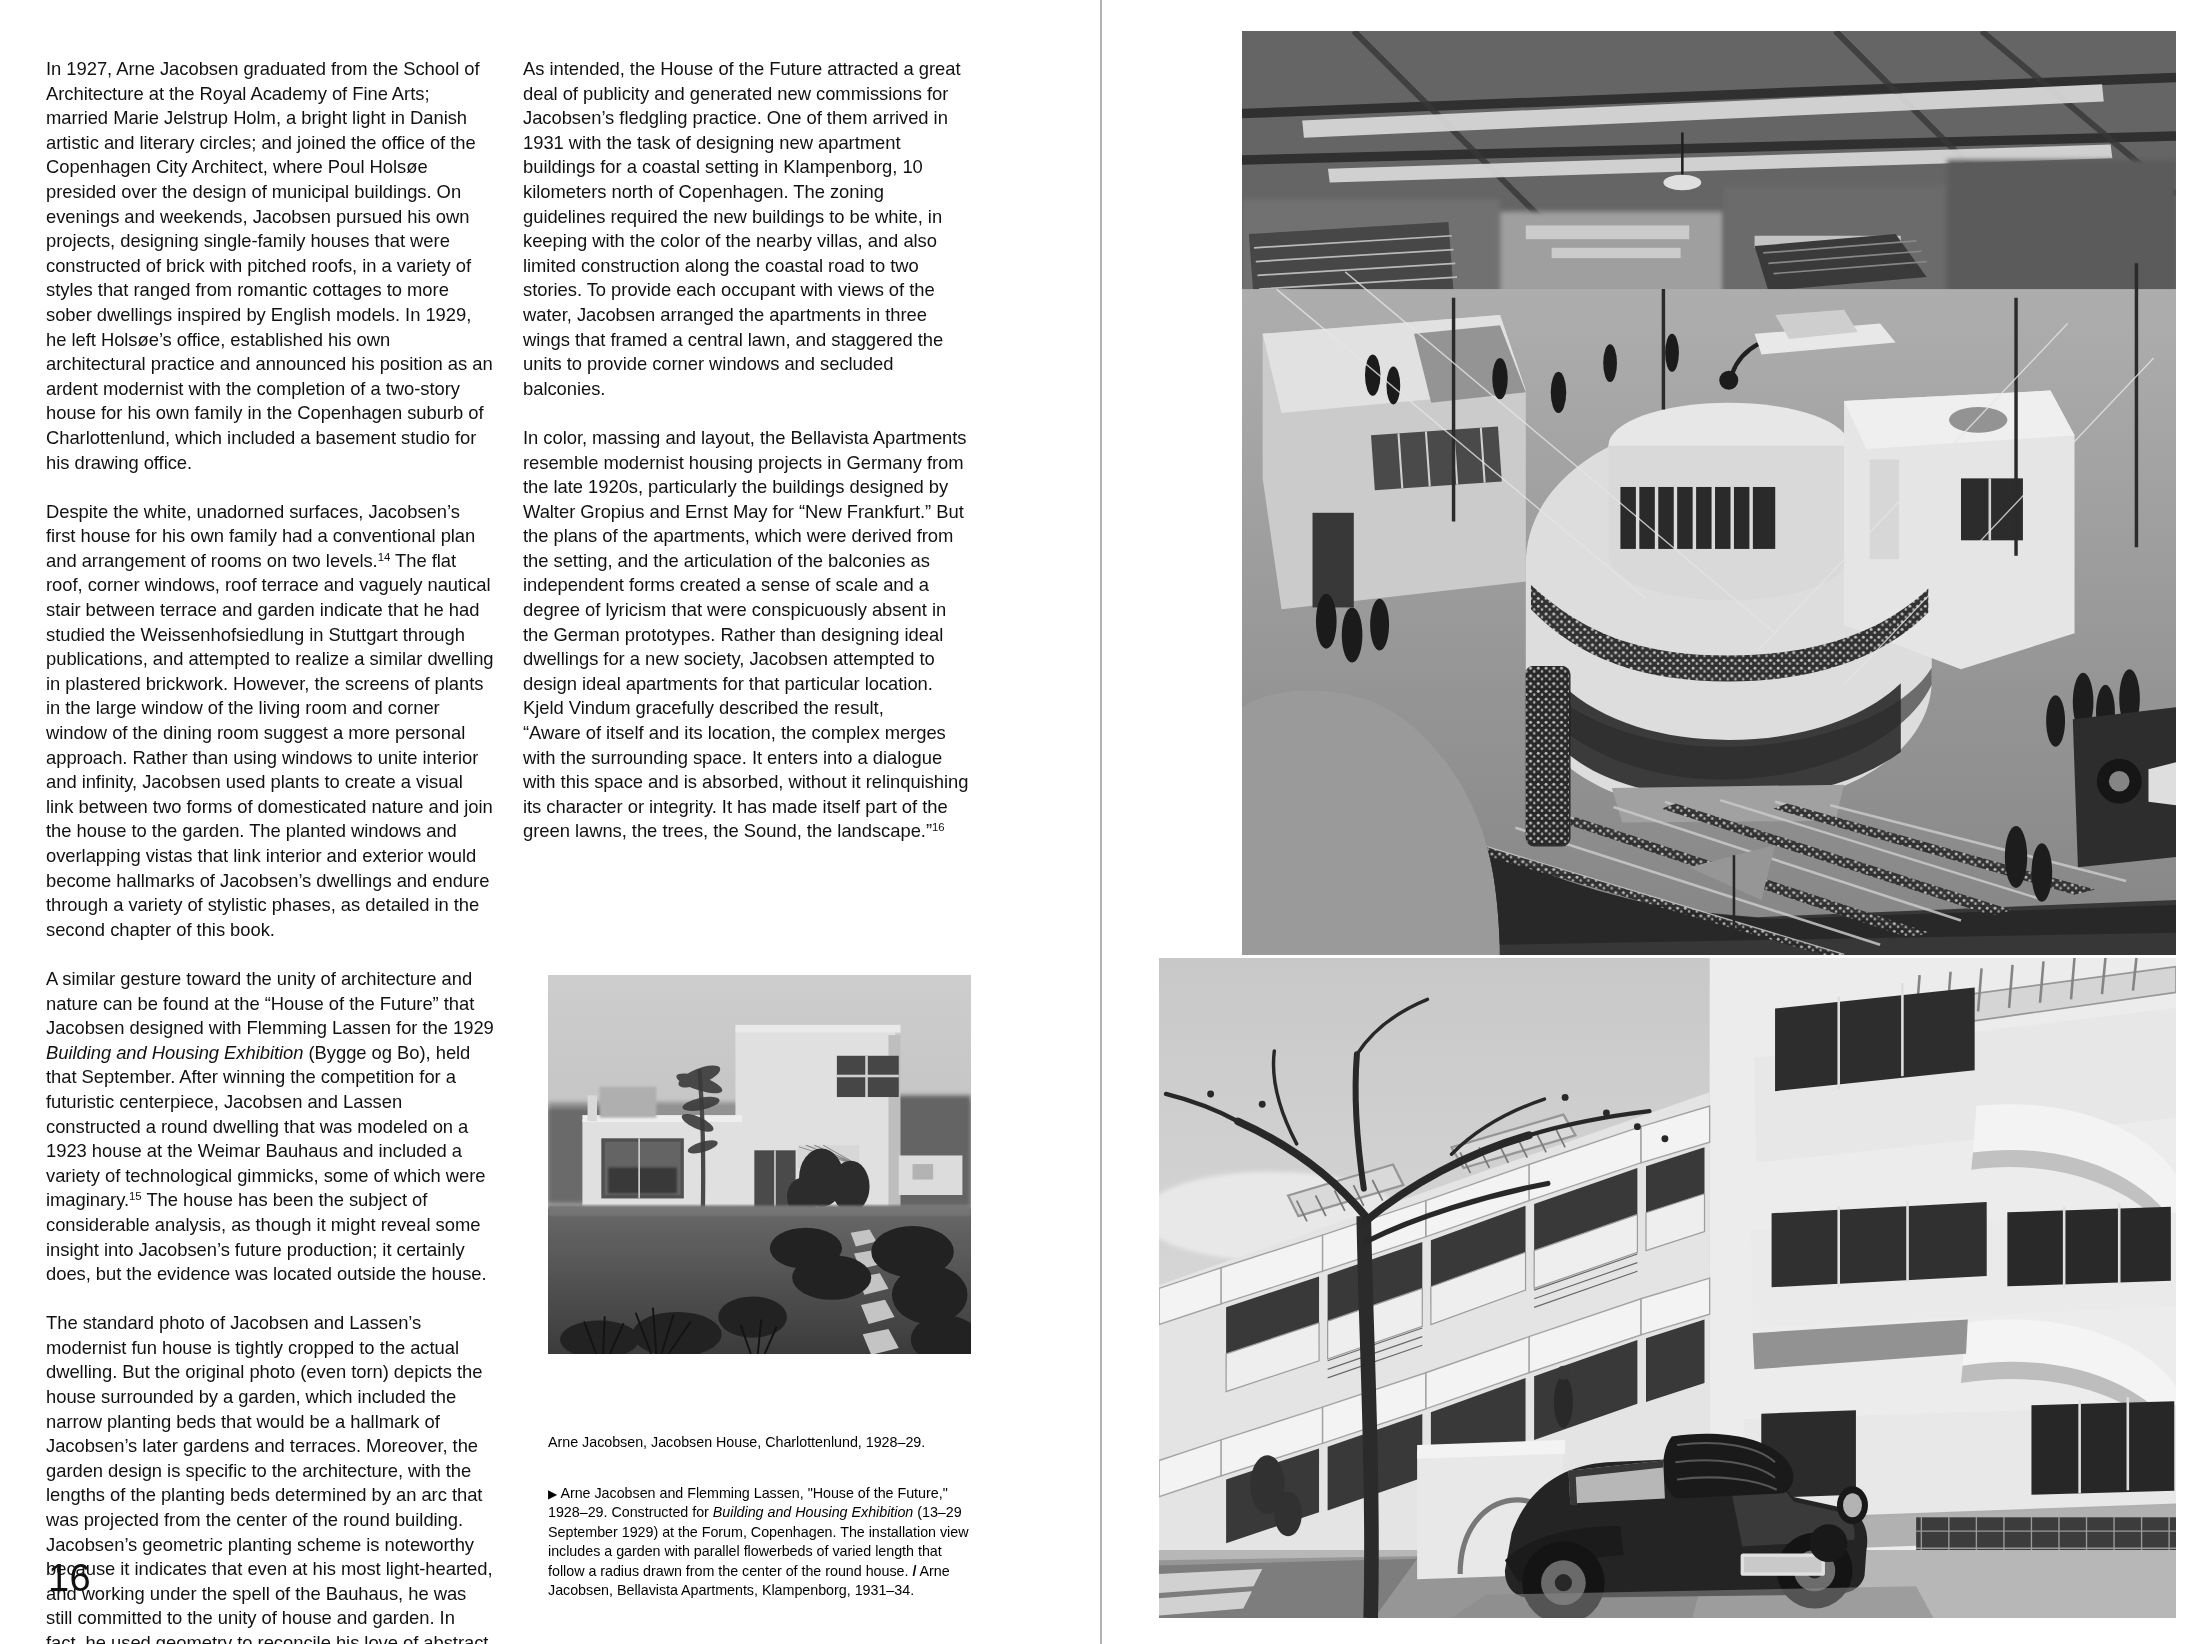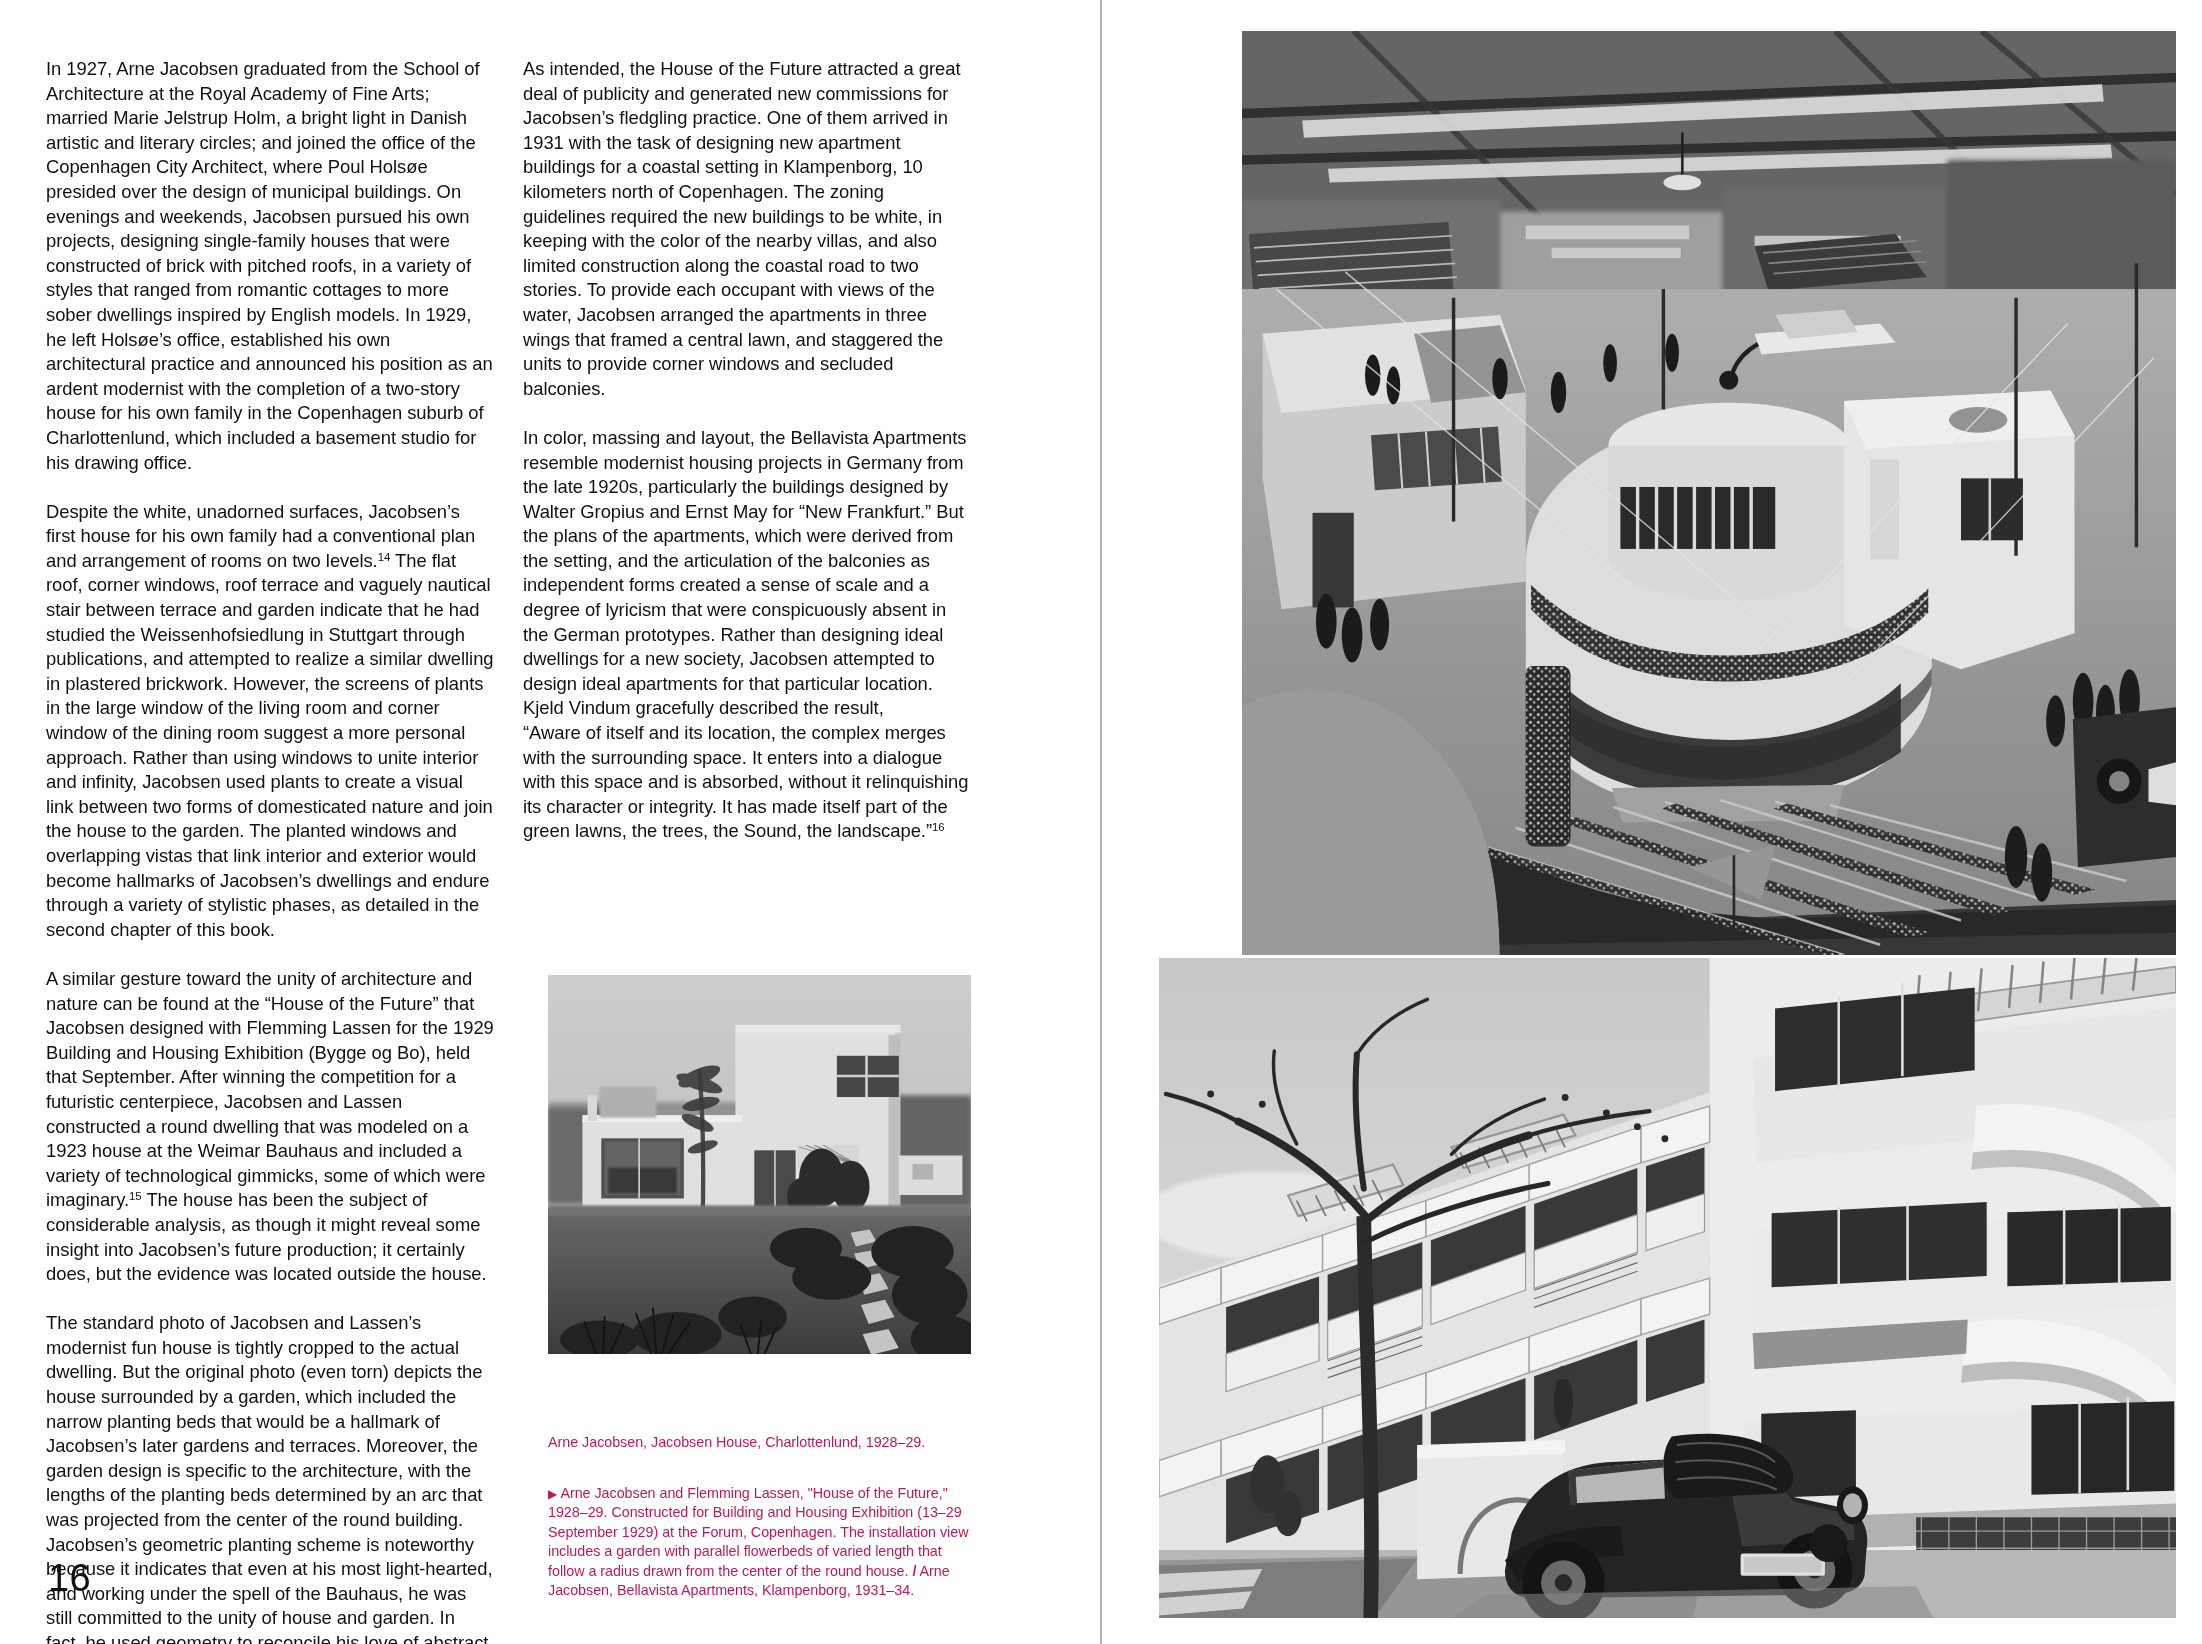--- a/index.html
+++ b/index.html
@@ -31,21 +31,21 @@
     color:#111;
     text-align:left;
     hyphens:none;
   }
   .col p{margin:0 0 24.6px 0;}
   .col p:last-child{margin-bottom:0;}
 
   #col-1{left:46px;top:45px;width:448px;}
   #col-2{left:523px;top:45px;width:447px;}
 
-  .it{}
+  .it{font-style:italic;}
   sup{font-size:0.62em;vertical-align:0.52em;line-height:0;text-align:center;}
 
   
   .folio{
     position:absolute;left:48px;top:1547px;
     font-size:38px;line-height:38px;font-weight:400;color:#111;
     letter-spacing:0.4px;
   }
 
   
@@ -58,21 +58,21 @@
   #photo-house-of-future{left:1242px;top:31px;width:934px;height:924px;}
 
   
   #photo-bellavista{left:1159px;top:958px;width:1017px;height:660px;}
 
   
   .caption{
     position:absolute;
     font-size:14.3px;
     line-height:19.4px;
-    color:#be185d;
+    color:#000000;
     letter-spacing:-0.02px;
   }
   #caption-jacobsen-house{left:548px;top:1421px;width:465px;}
   #caption-house-of-future{left:548px;top:1460px;width:430px;margin-top:12px;}
   .tri{font-size:12px;line-height:12px;}
   .slash{font-weight:bold;}
 
   
   svg.art{display:block;width:100%;height:100%;}
 </style>

